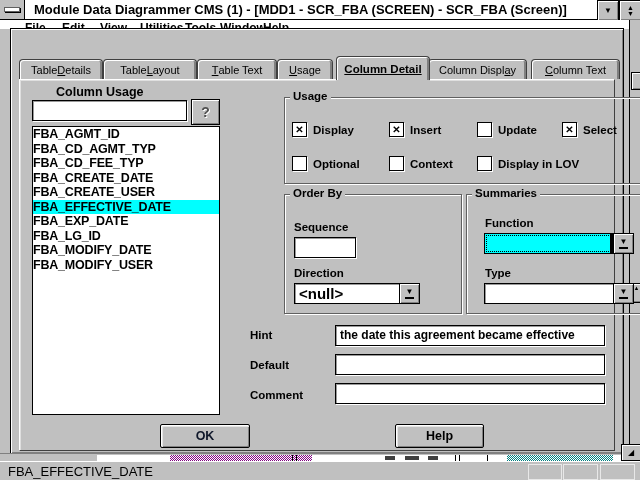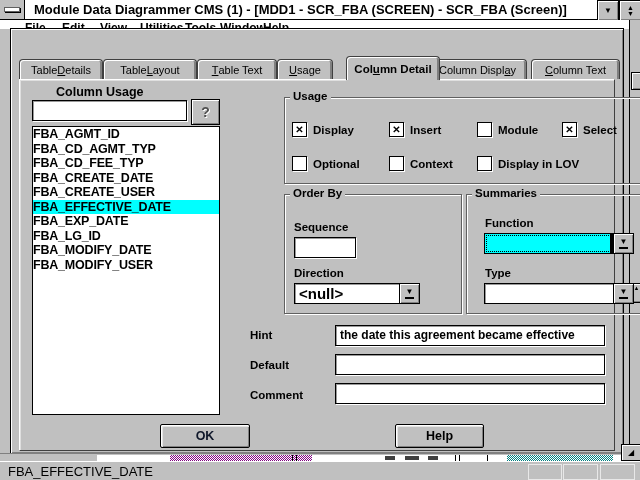--- a/index.html
+++ b/index.html
@@ -126,21 +126,21 @@
   </div>
 
   <div class="abs dialog">
 
 
     <div class="abs tab-strip" id="tab-strip">
         <div class="tab" style="left: 0px; width: 82px;">Table <u>D</u>etails</div>
         <div class="tab" style="left: 84px; width: 92px;">Table <u>L</u>ayout</div>
         <div class="tab" style="left: 178px; width: 78px;"><u>T</u>able Text</div>
         <div class="tab" style="left: 258px; width: 54px;"><u>U</u>sage</div>
-        <div class="tab active" style="left: 327px; width: 92px;">Col<u>u</u>mn Detail</div>
+        <div class="tab active" style="left: 317px; width: 92px; text-decoration: underline;">Col<u>u</u>mn Detail</div>
         <div class="tab" style="left: 409px; width: 97px;">Column Displ<u>a</u>y</div>
         <div class="tab" style="left: 512px; width: 87px;"><u>C</u>olumn Text</div>
       </div>
 
     <div class="abs panel">
 
       <div class="abs lbl" style="left:12px;top:5px;font-size:12.5px;margin-left:24px;">Column Usage</div>
       <div class="abs field" style="left:12px;top:20px;width:145px;height:17px;"></div>
       <div class="abs lov-btn" style="left:171px;top:19px;">
         <span>?</span>
@@ -164,21 +164,21 @@
             <div class="cb-cell" style="left: 7px; top: 24px;">
               <span class="cb-box">✕</span>
               <span class="lbl">Display</span>
             </div>
             <div class="cb-cell" style="left: 104px; top: 24px;">
               <span class="cb-box">✕</span>
               <span class="lbl">Insert</span>
             </div>
             <div class="cb-cell" style="left: 192px; top: 24px;">
               <span class="cb-box"></span>
-              <span class="lbl">Module</span>
+              <span class="lbl">Update</span>
             </div>
             <div class="cb-cell" style="left: 277px; top: 24px;">
               <span class="cb-box">✕</span>
               <span class="lbl">Select</span>
             </div>
             <div class="cb-cell" style="left: 7px; top: 58px;">
               <span class="cb-box"></span>
               <span class="lbl">Optional</span>
             </div>
             <div class="cb-cell" style="left: 104px; top: 58px;">

